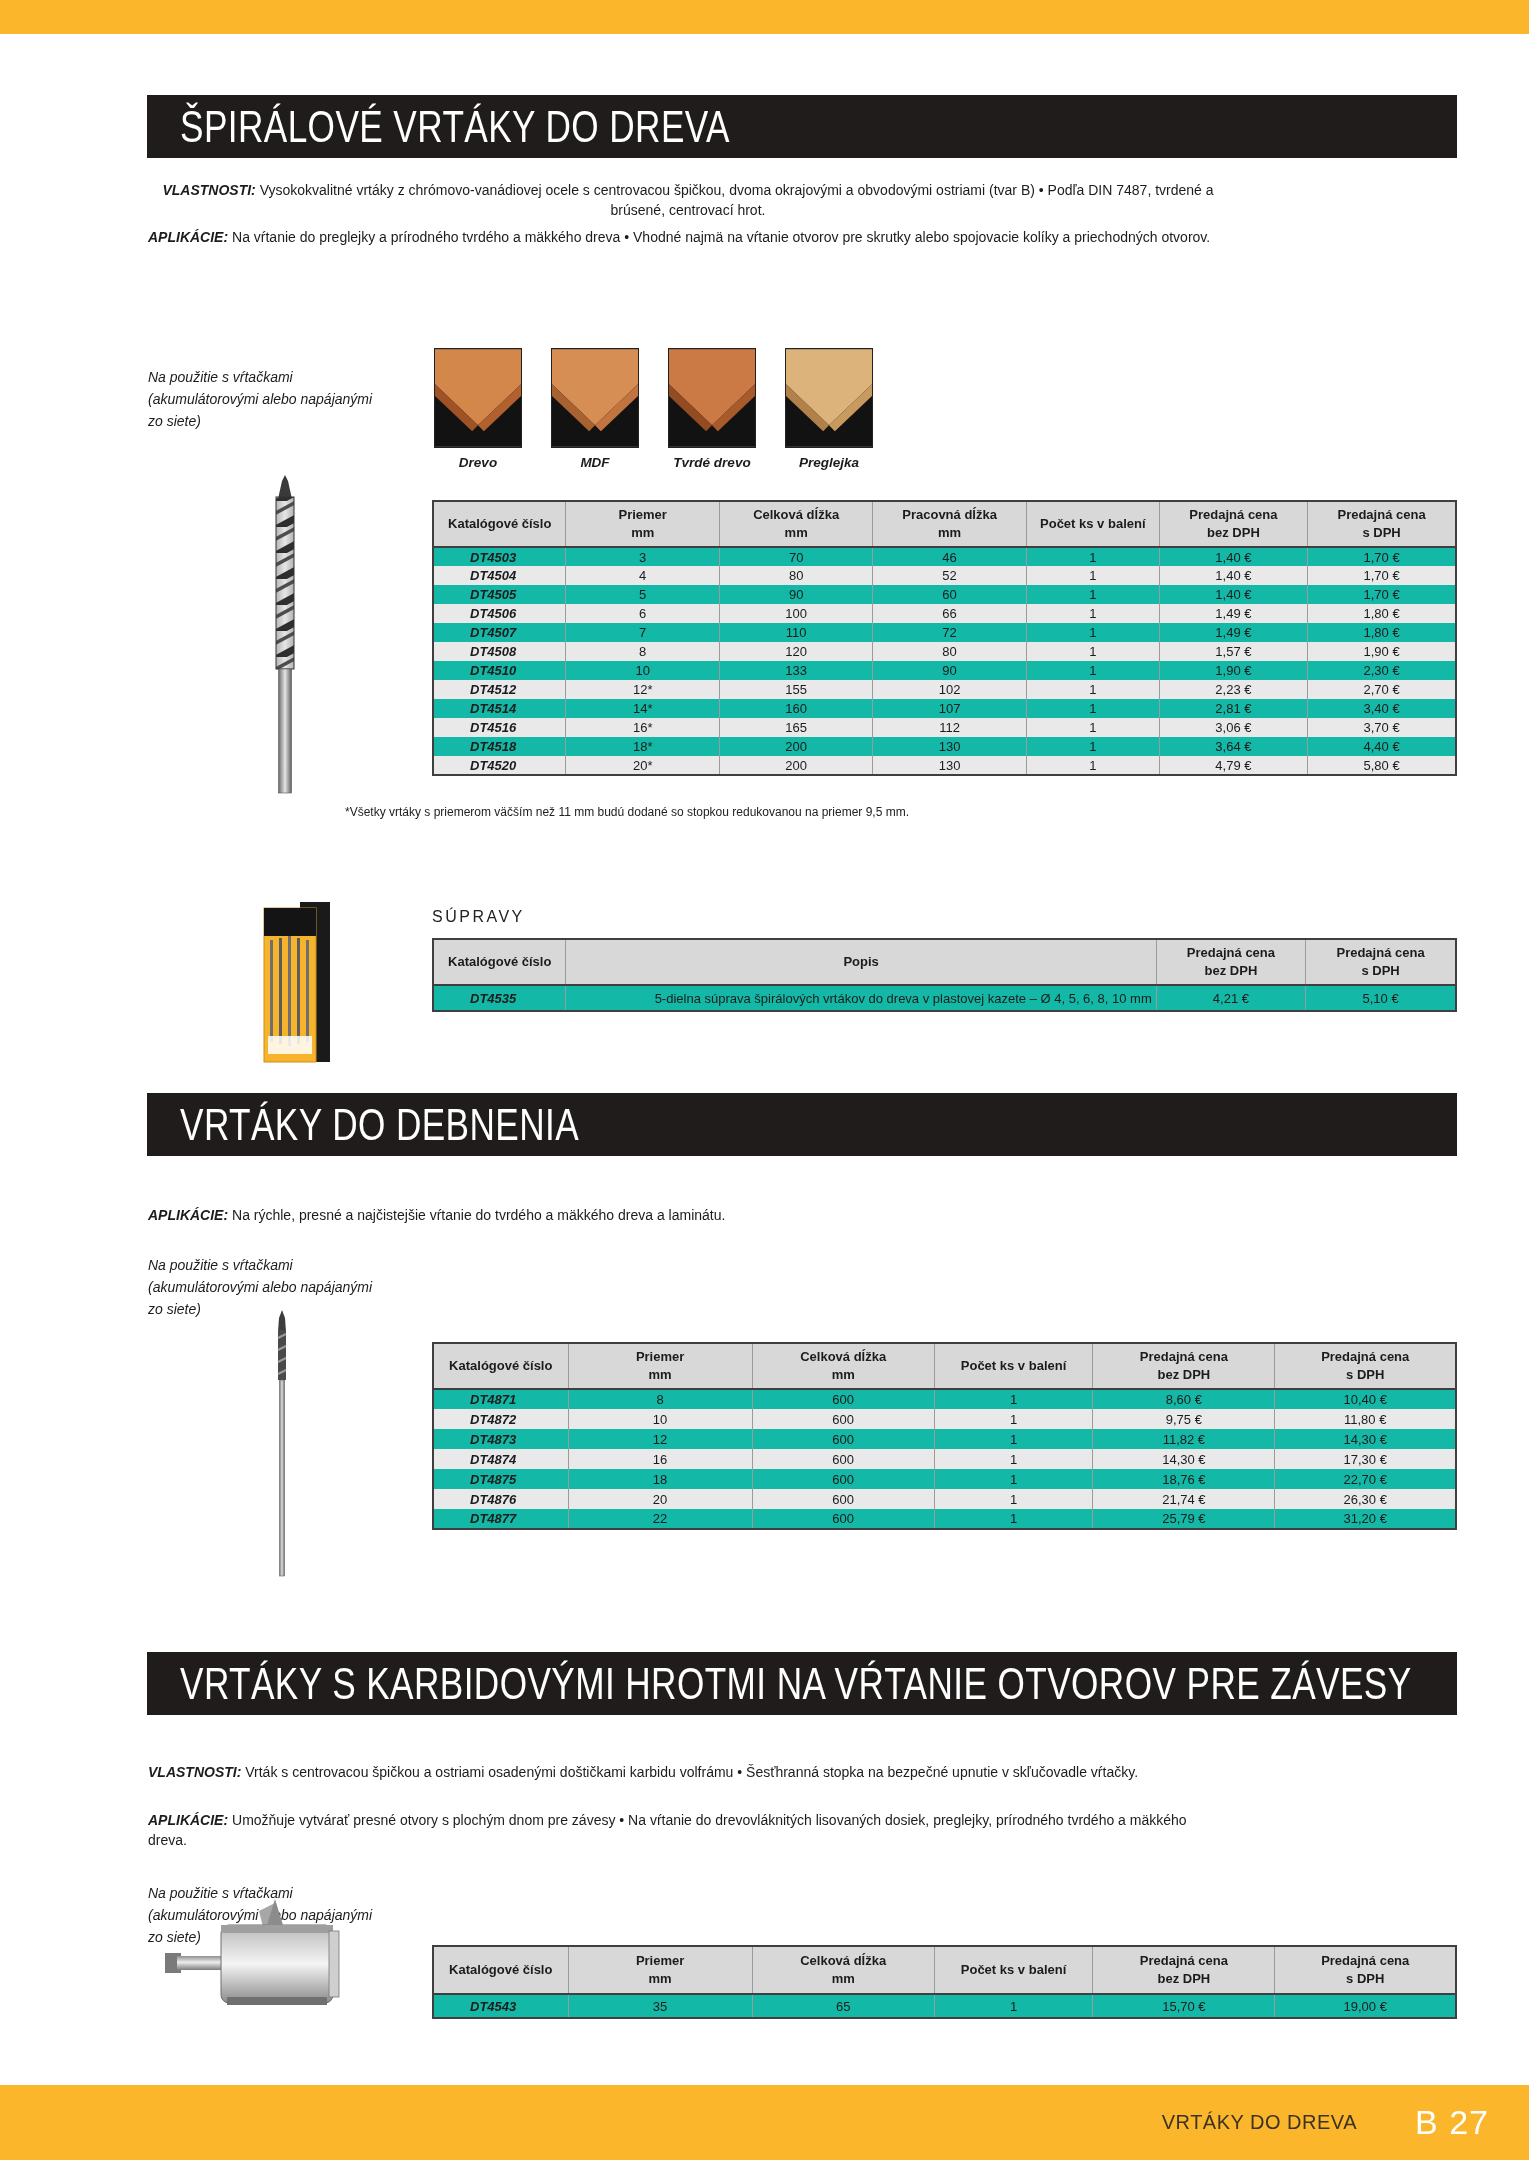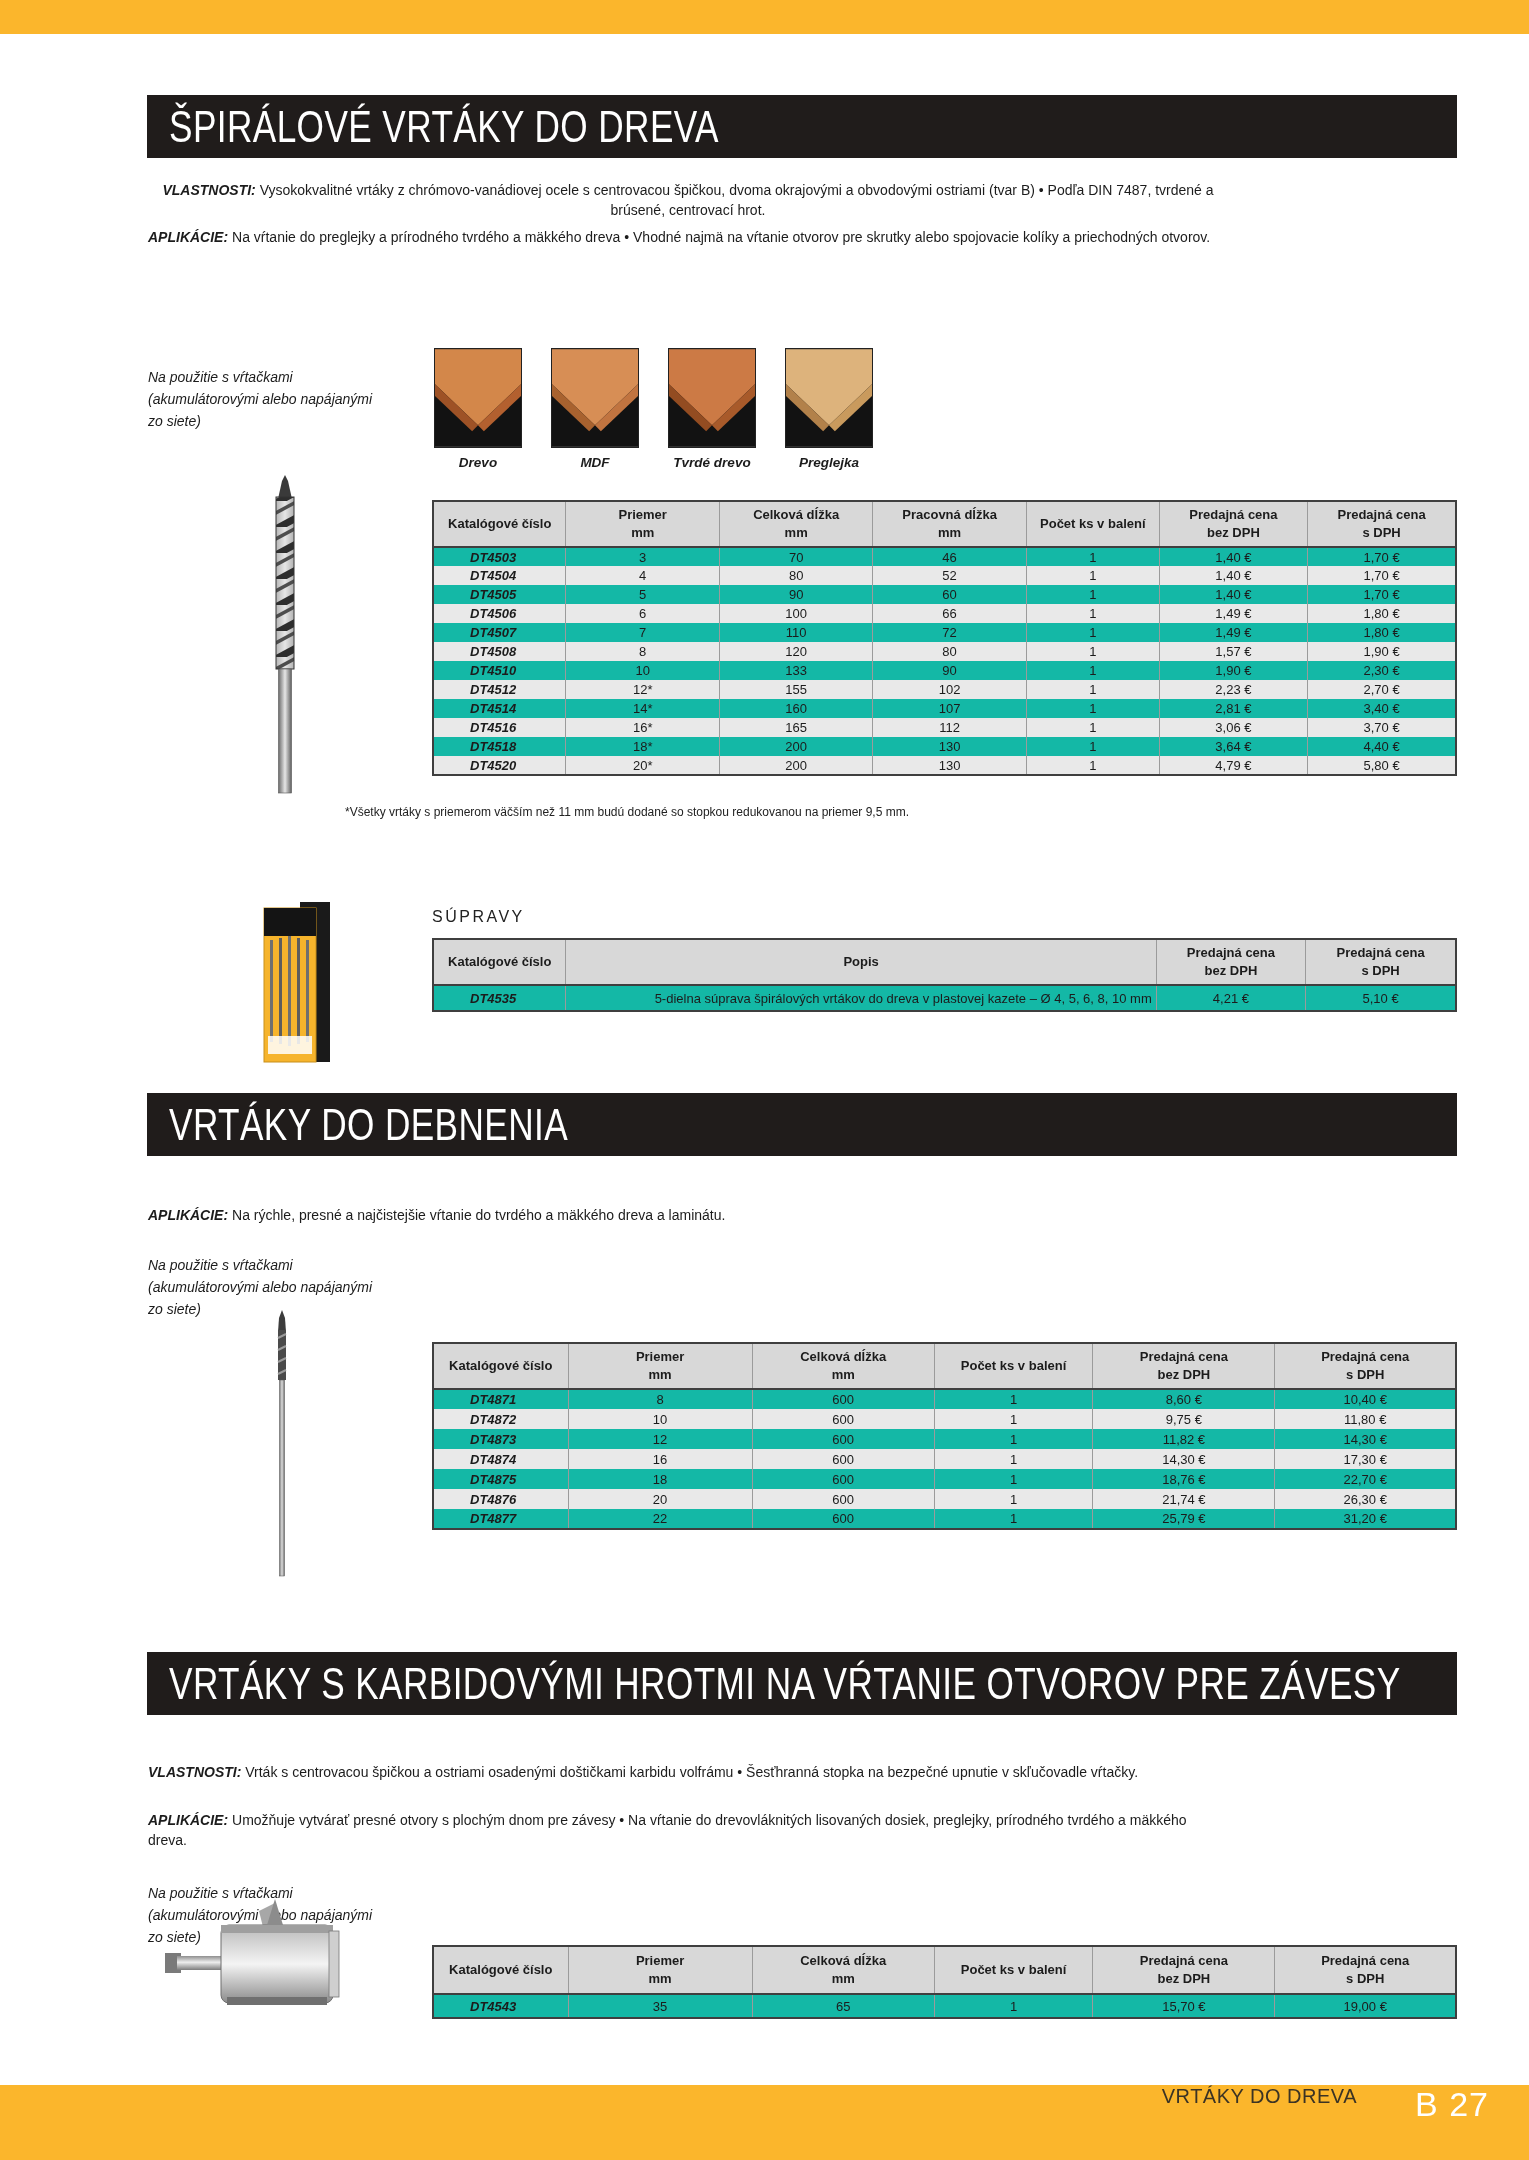--- a/index.html
+++ b/index.html
@@ -4,29 +4,29 @@
 <style>
   html,body{margin:0;padding:0;background:#888;}
   .page{
     position:relative; width:1529px; height:2160px; background:#ffffff;
     font-family:"Liberation Sans", sans-serif; color:#1c1c1c; overflow:hidden;
     margin:0 auto;
   }
   .band{position:absolute; left:0; width:100%; background:#FBB62C;}
   .band-top{top:0; height:34px;}
   .band-bottom{
-    top:2085px; height:75px; display:flex; 
+    top:2085px; height:75px; display:flex; align-items:center;
     justify-content:flex-end; padding-right:40px; box-sizing:border-box; gap:58px;
   }
   .footer-category{font-size:20px; color:#3b3324; letter-spacing:.5px;}
   .footer-page{font-size:34px; color:#ffffff; letter-spacing:1px;}
 
   .section-bar{
     position:absolute; left:147px; width:1310px; height:63px; background:#201c1b;
-    display:flex; align-items:center; padding-left:22px; box-sizing:border-box;
+    display:flex; align-items:center; padding-left:33px; box-sizing:border-box;
   }
   .bar-title{
     color:#fff; font-size:44px; line-height:1; white-space:nowrap;
     transform:scaleX(.80); transform-origin:left center; letter-spacing:.5px;
   }
 
   .para{position:absolute; left:148px; width:1080px; font-size:14px; line-height:20px;}
   .lead{font-weight:bold; font-style:italic;}
   .note{
     position:absolute; left:148px; width:228px; font-size:14px; line-height:22px;

